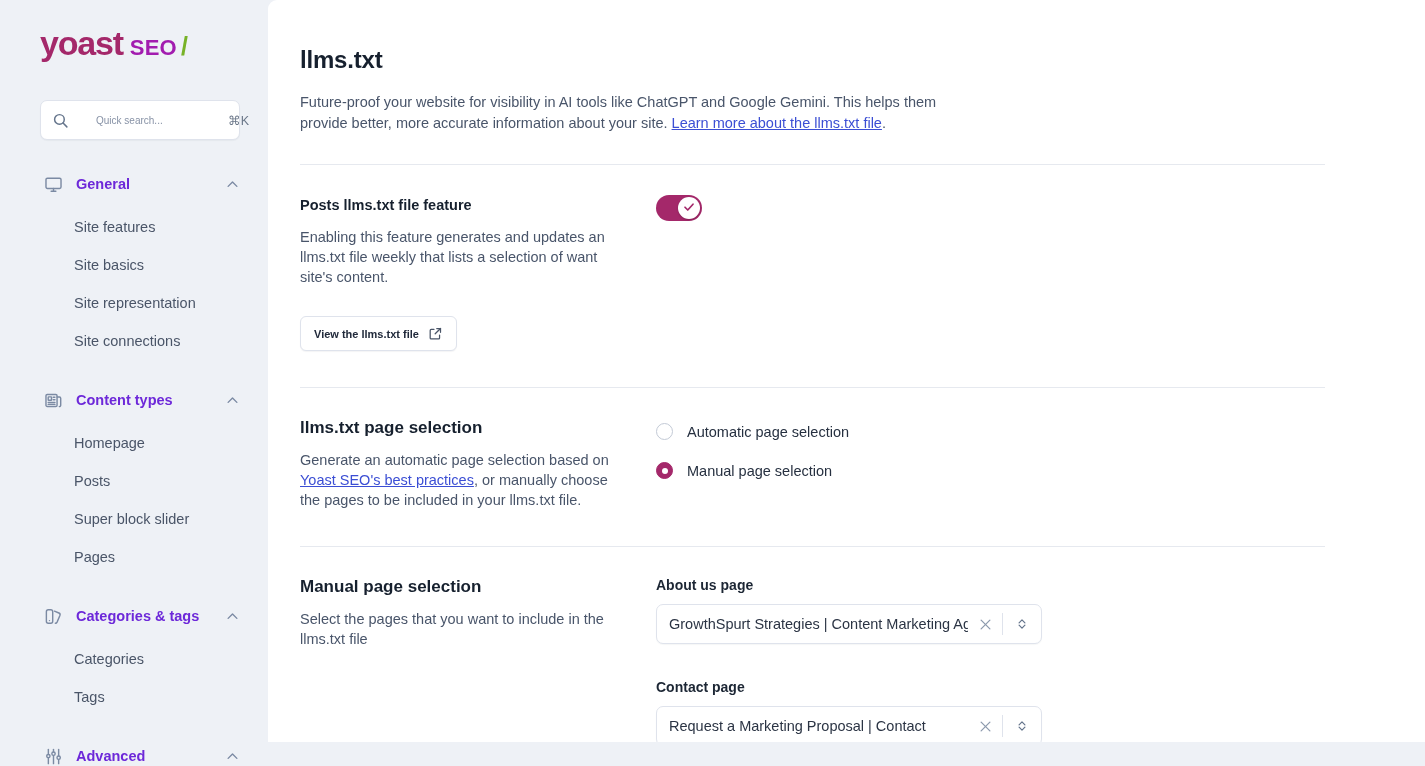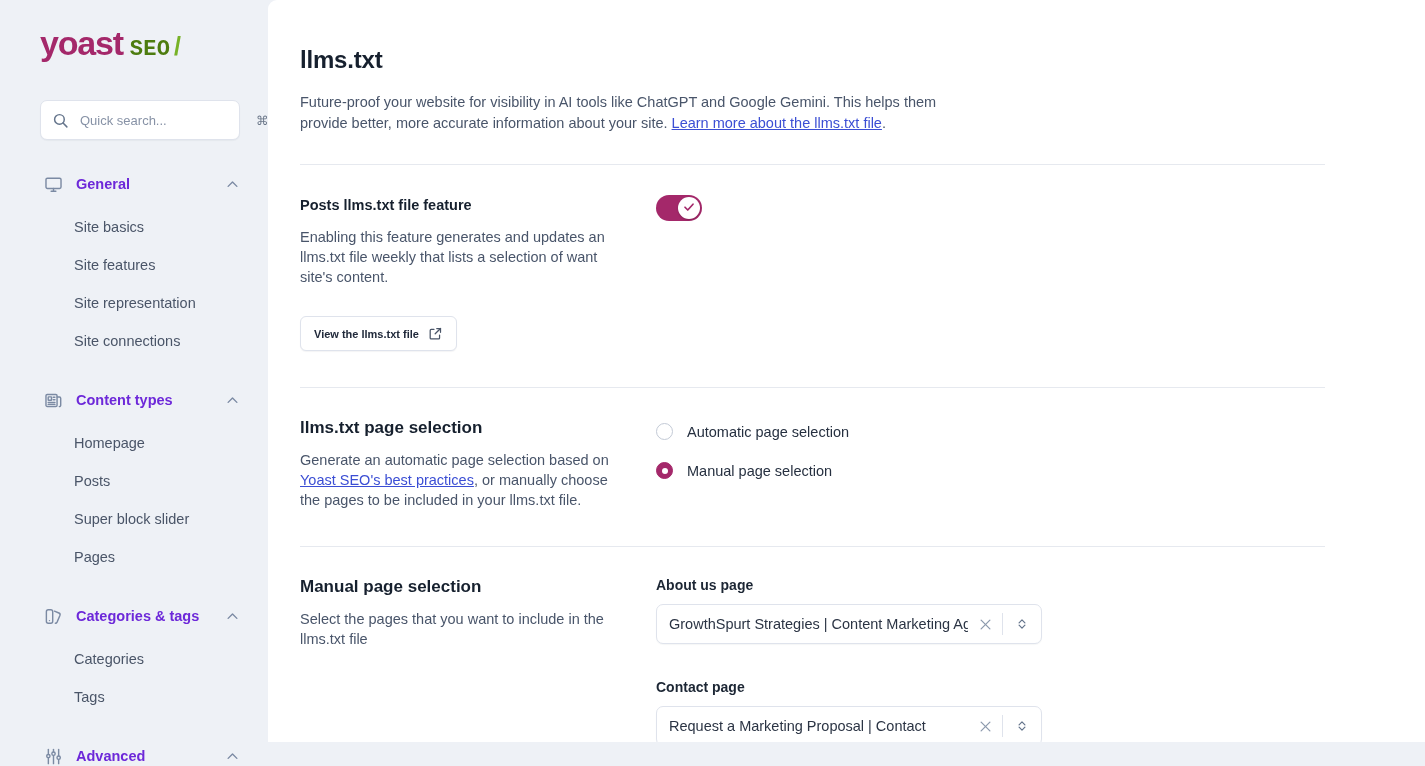--- a/index.html
+++ b/index.html
@@ -19,44 +19,44 @@
     padding: 0;
     overflow: hidden;
   }
   .logo-wrap { padding: 26px 0 0 40px; height: 86px; }
   .logo { display: flex; align-items: baseline; }
   .logo .yoast {
     font-size: 34px; font-weight: bold; color: #a4286a;
     letter-spacing: -1.2px; line-height: 1;
   }
   .logo .seo {
-    font-size: 22px; font-weight: bold; color: #4d7c0f;
-    letter-spacing: 0.2px; margin-left: 7px; line-height: 1; font-family: Liberation Mono, monospace;
+    font-size: 22px; font-weight: bold; color: #a21caf;
+    letter-spacing: 0.2px; margin-left: 7px; line-height: 1;
   }
   .logo .slash {
     font-size: 25px; font-weight: bold; color: #77b227;
     margin-left: 4px; line-height: 1;
   }
 
   .search-box {
     margin: 14px 28px 0 40px;
     height: 40px;
     background: #fff;
     border: 1px solid #dfe3ec;
     border-radius: 7px;
     display: flex; align-items: center;
     padding: 0 12px 0 11px;
     box-shadow: 0 1px 1px rgba(30,40,60,.04);
   }
   .search-box .mag { flex: 0 0 18px; color: #64748b; display: flex; }
   .search-input {
     flex: 1 1 auto; border: none; outline: none;
     font-family: "Liberation Sans", sans-serif;
-    font-size: 13px; color: #ec4899;
-    background: transparent; margin-left: 10px;
+    font-size: 10px; color: #ec4899;
+    background: transparent; margin-left: 26px;
   }
   .search-input::placeholder { color: #8792a6; }
   .kbd { font-size: 12.5px; color: #6b7789; letter-spacing: .3px; }
 
   .nav { margin-top: 26px; }
   .nav-group-head {
     display: flex; align-items: center;
     height: 36px; padding: 0 28px 0 42px;
     cursor: pointer;
   }
@@ -210,22 +210,22 @@
             </svg>
           </span>
           <span class="glabel">General</span>
           <span class="chev">
             <svg width="15" height="15" viewBox="0 0 24 24" fill="none" stroke="currentColor" stroke-width="2.2" stroke-linecap="round" stroke-linejoin="round">
                 <polyline points="5 15 12 8 19 15"></polyline>
               </svg>
           </span>
         </div>
         <div class="nav-sub">
+          <a class="nav-item">Site features</a>
           <a class="nav-item">Site basics</a>
-          <a class="nav-item">Site features</a>
           <a class="nav-item">Site representation</a>
           <a class="nav-item">Site connections</a>
         </div>
       </div>
 
       <div class="nav-group">
         <div class="nav-group-head">
           <span class="gicon">
             <svg width="19" height="19" viewBox="0 0 24 24" fill="none" stroke="currentColor" stroke-width="1.8" stroke-linecap="round" stroke-linejoin="round">
               <rect x="2.5" y="4.5" width="14" height="15" rx="1.6"></rect>

